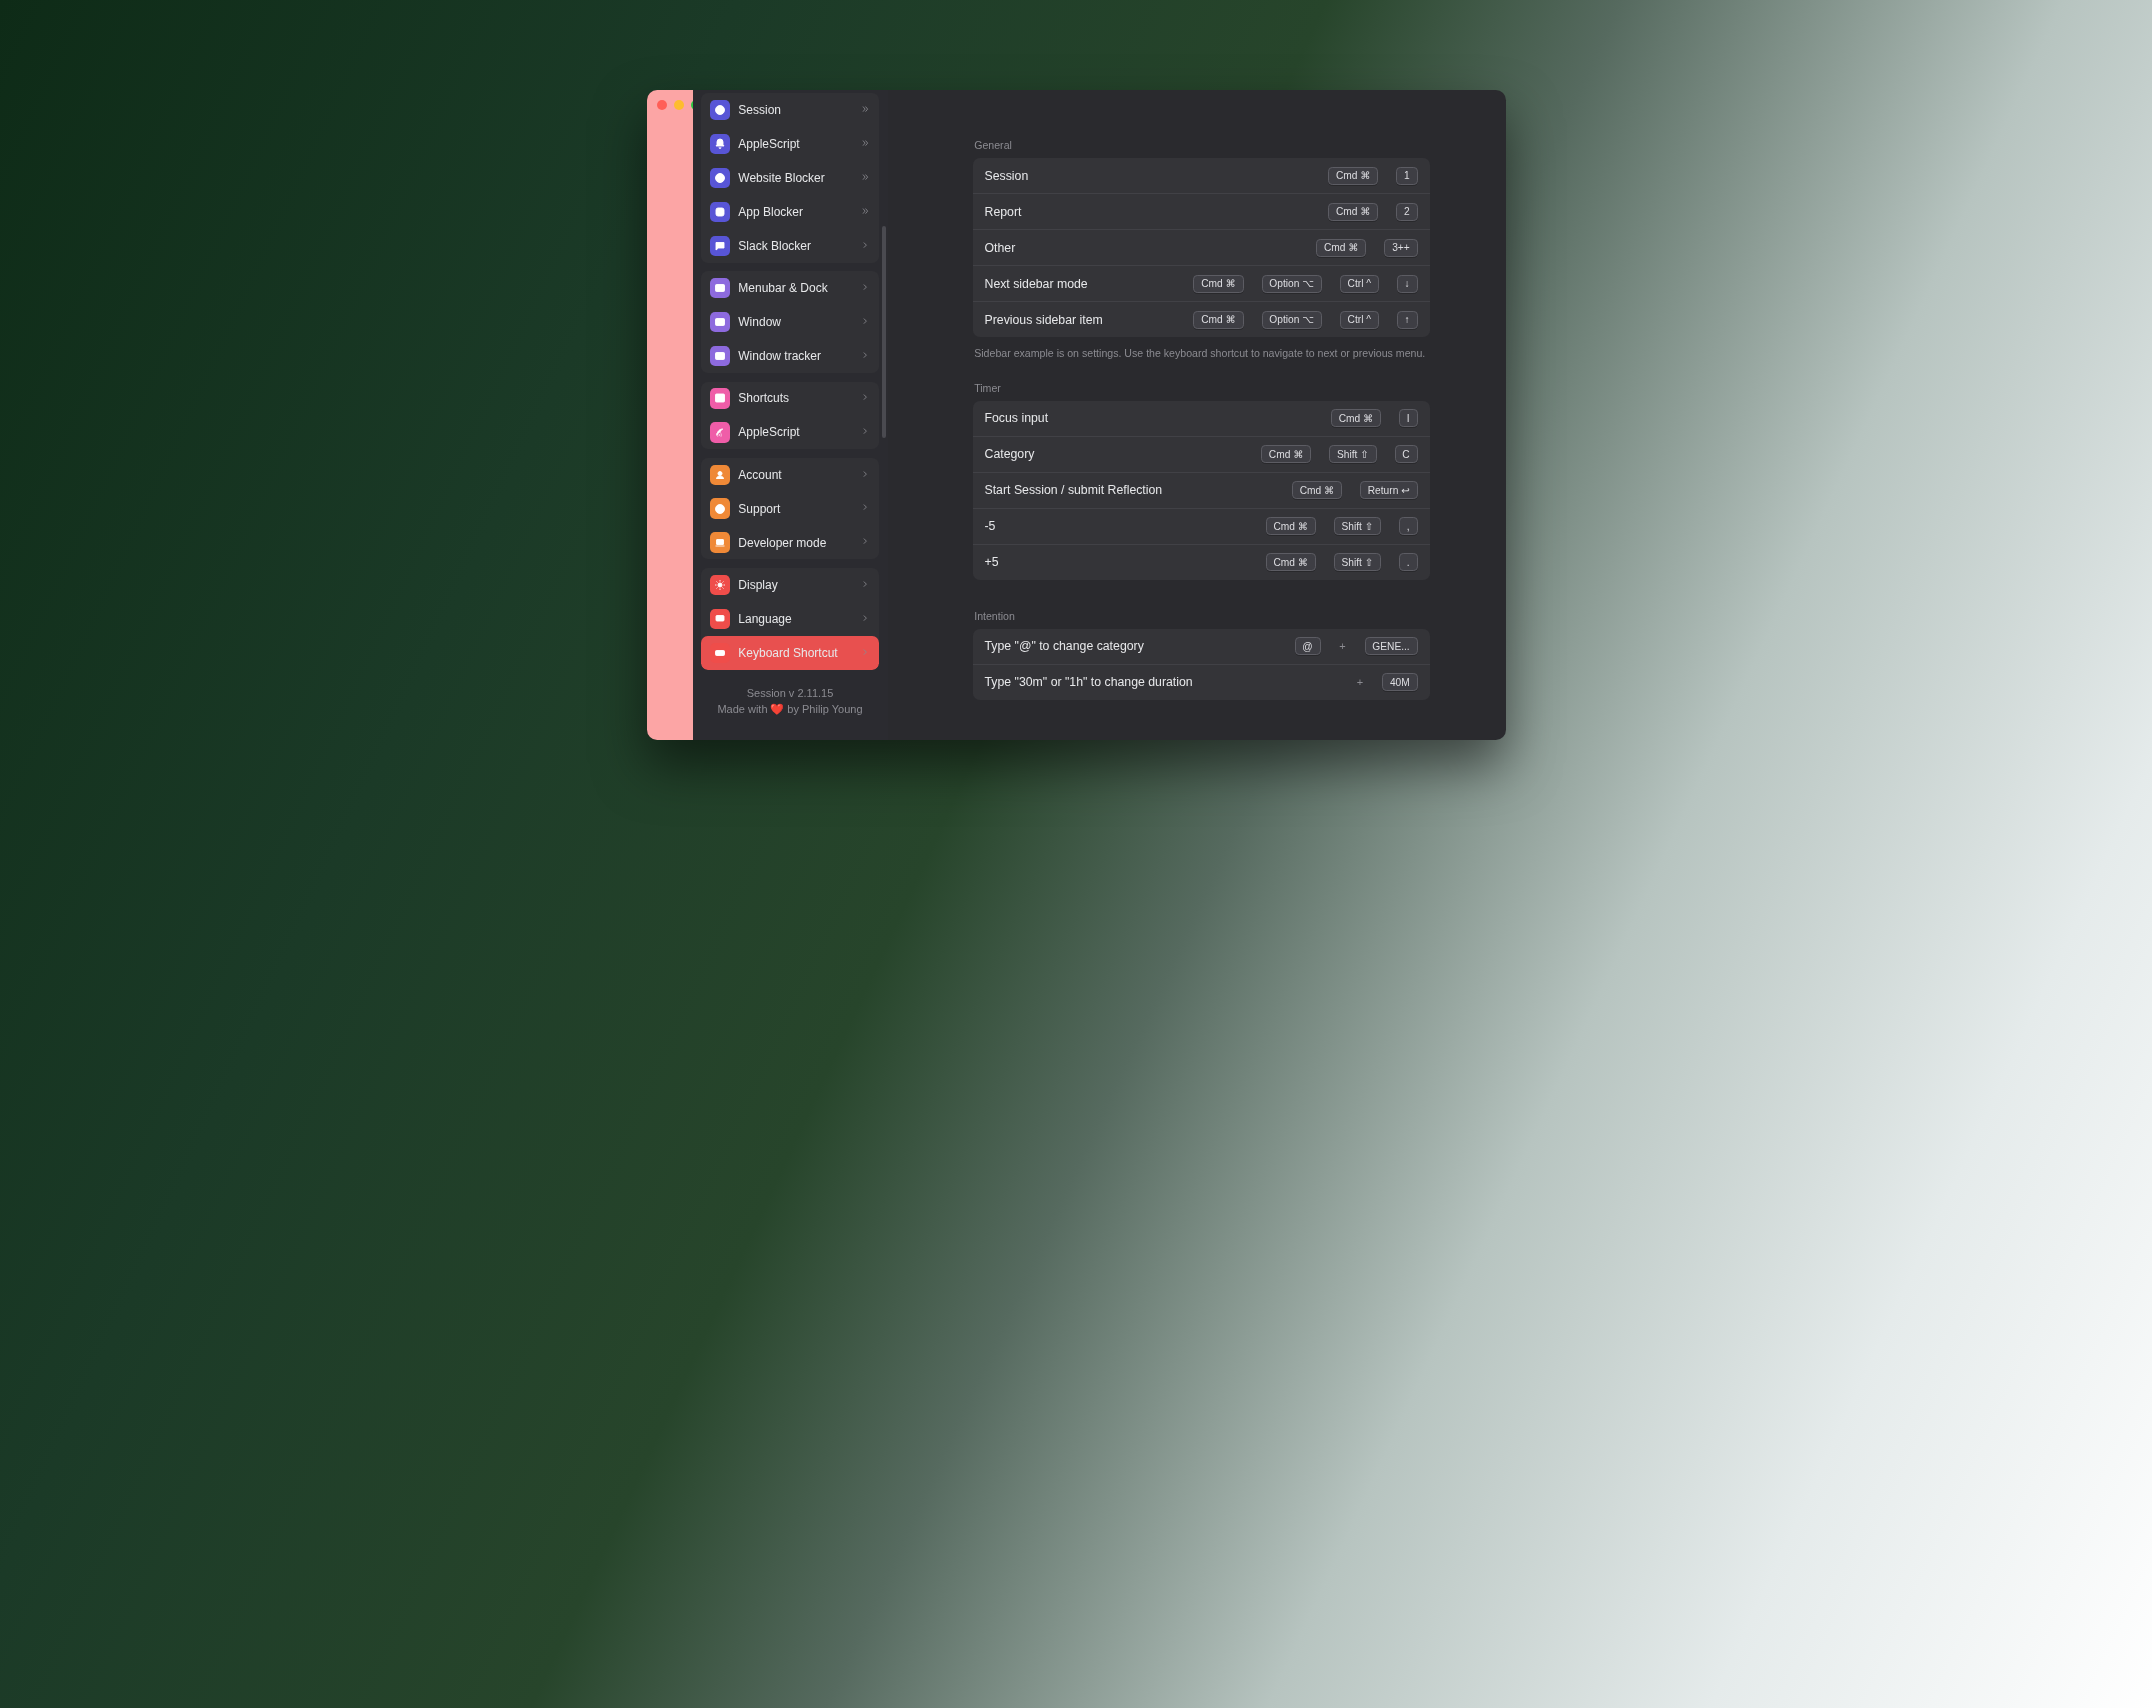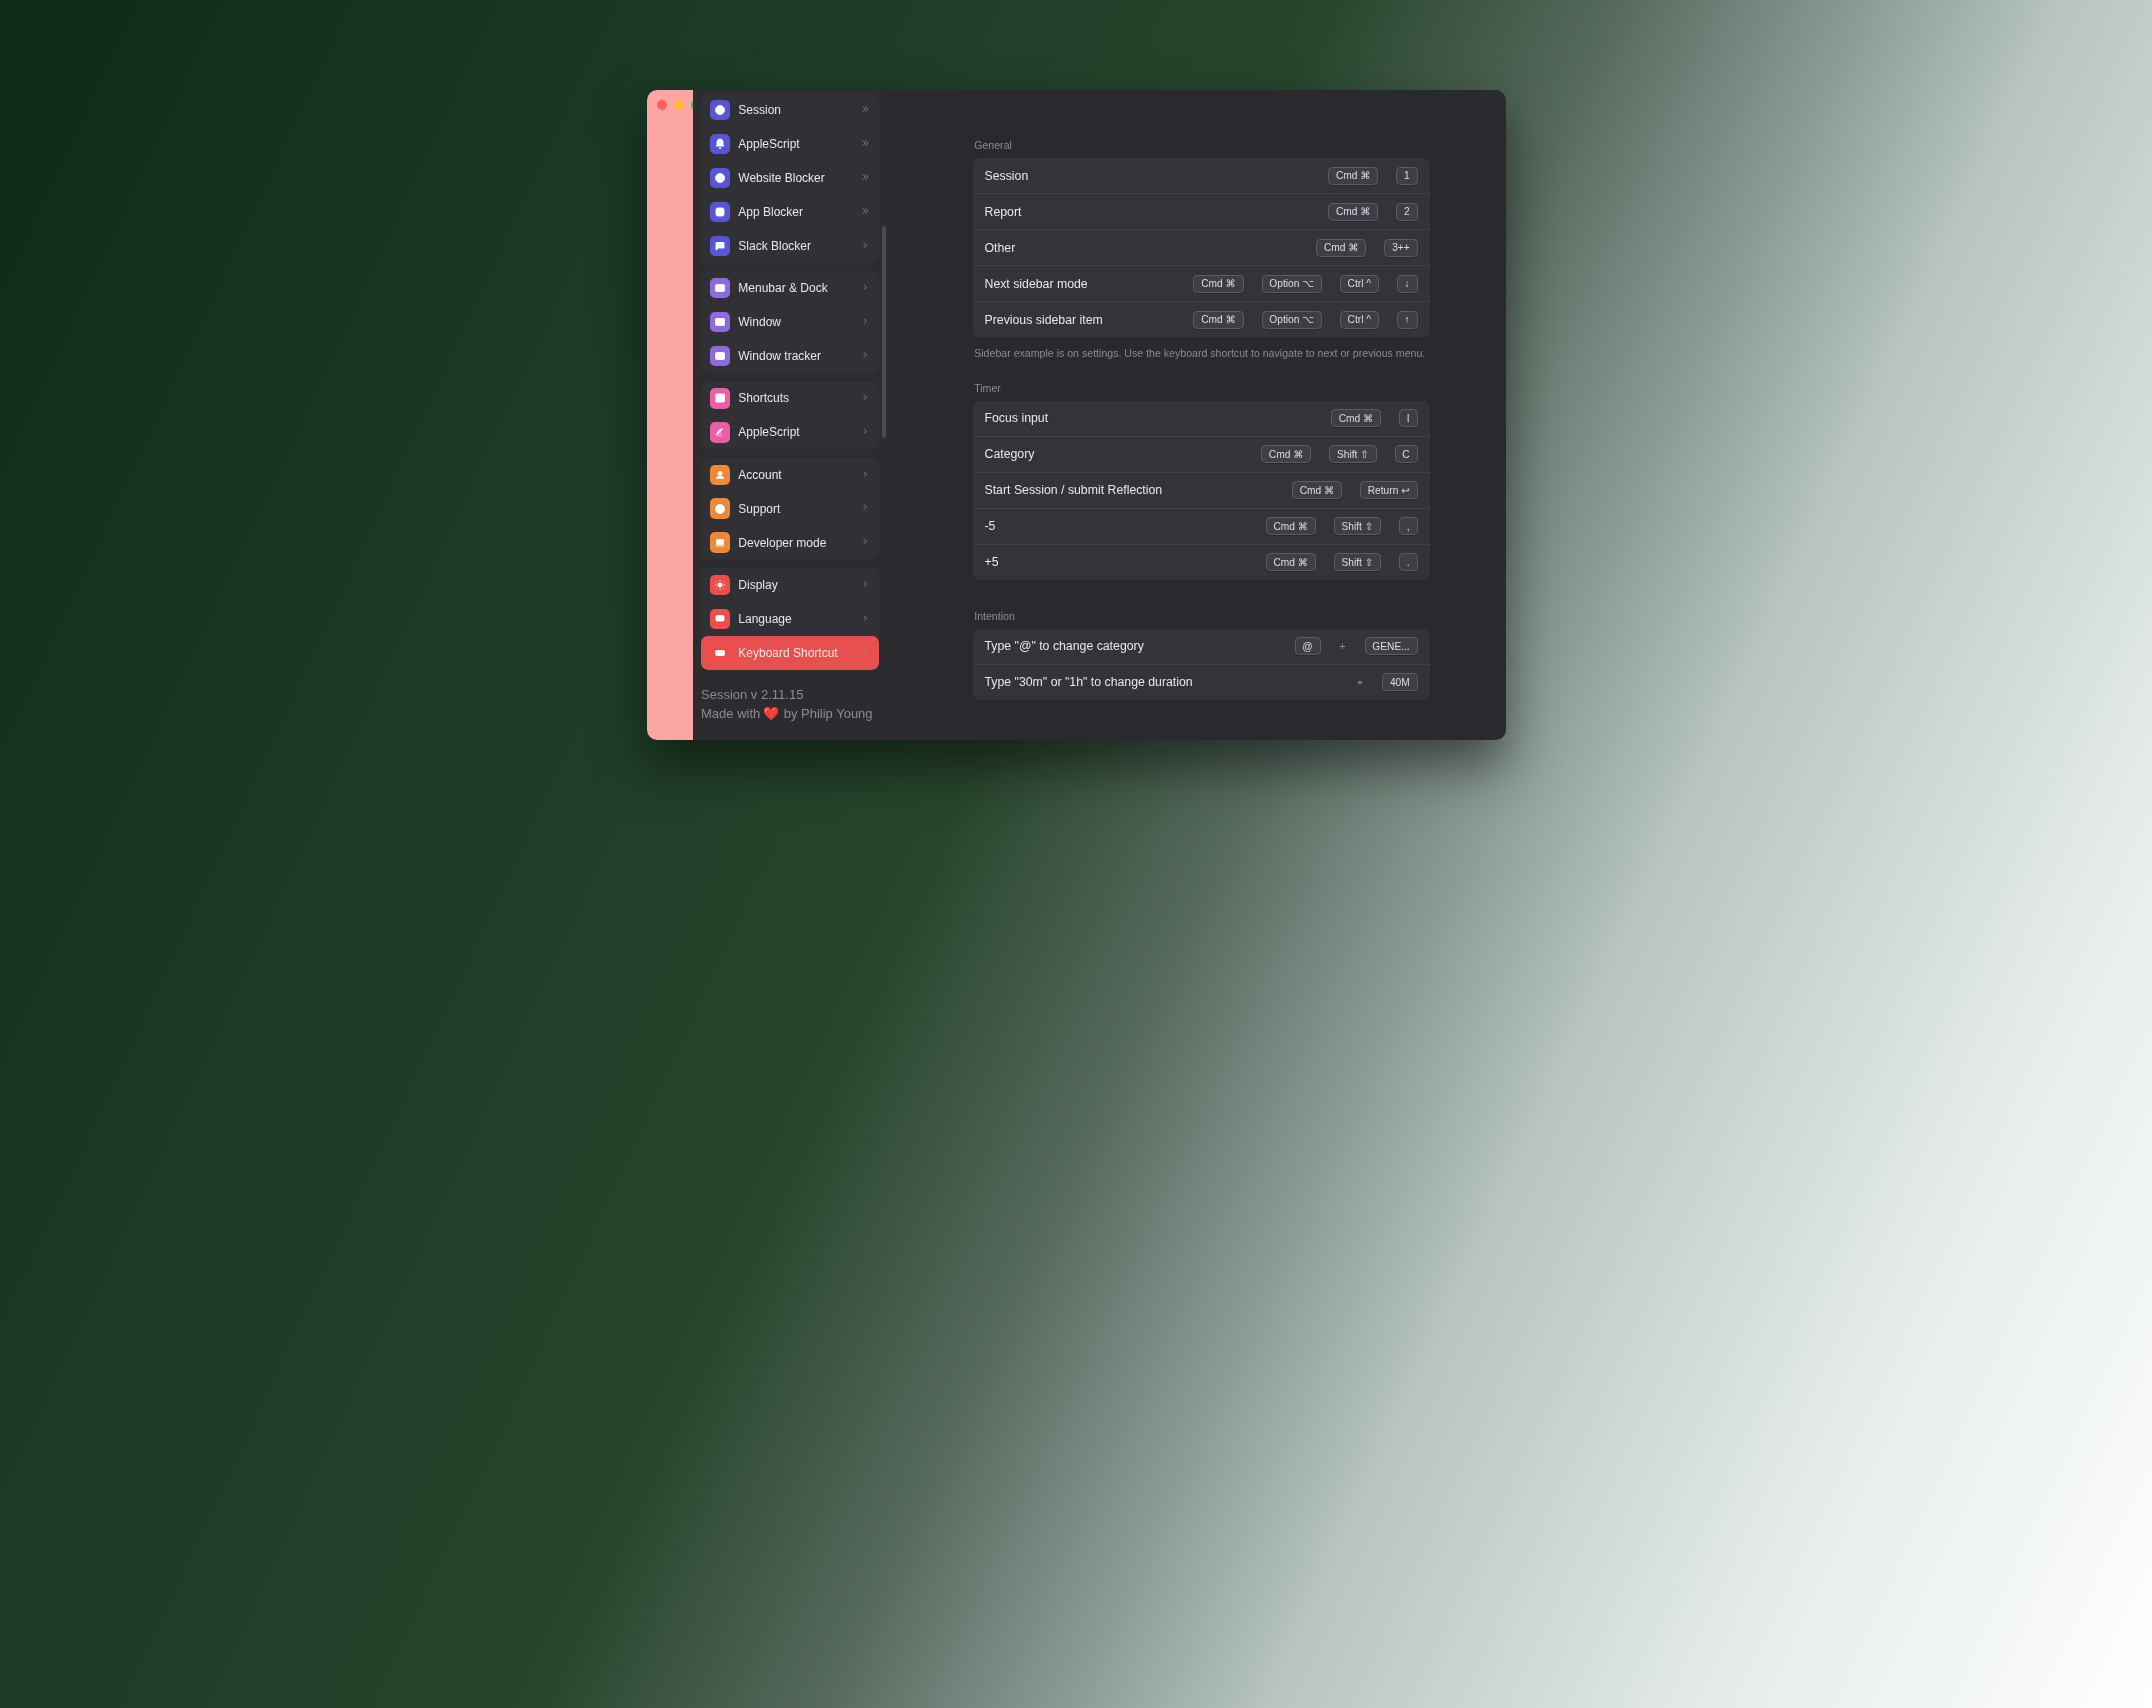--- a/index.html
+++ b/index.html
@@ -71,21 +71,21 @@
   .nav-row { display:flex; align-items:center; gap:8.5px; padding:6.8px 8.5px; cursor:default;}
   .nav-row + .nav-row { }
   .nav-row.active { background: var(--active-bg); border-radius:6.8px;}
   .nav-icon { width:20.3px; height:20.3px; border-radius:5.1px; display:flex; align-items:center; justify-content:center; flex:0 0 20.3px; color:#fff;}
   .nav-icon svg{width:12px;height:12px;fill:#fff;}
   .nav-label { flex:1; font-size:12px; color:var(--text);}
   .nav-chev { color:#8a8a90; }
   .nav-chev svg{width:10.2px;height:10.2px;stroke:currentColor;fill:none;stroke-width:2;}
   .ic-indigo{background:var(--icon-indigo);} .ic-purple{background:var(--icon-purple);}
   .ic-pink{background:var(--icon-pink);} .ic-red{background:var(--icon-red);} .ic-orange{background:var(--icon-orange);}
-  .footer { text-align:left; color:var(--text-dim); font-size:13px; line-height:1.5; padding:6.8px 0 3.4px;}
+  .footer { text-align:center; color:var(--text-dim); font-size:11px; line-height:1.5; padding:6.8px 0 3.4px;}
   
   .sb-track{ position:absolute; right:1.7px; top:136px; width:4.2px; height:212px; background:#4a4a50; border-radius:2.5px;}
 
   
   .content {
     flex:1; overflow-y:auto; padding: 17px 76px 17px 85px;
     position:relative;
     scrollbar-width: thin;
     scrollbar-color: #55555b transparent;
     margin-top: 29px;

